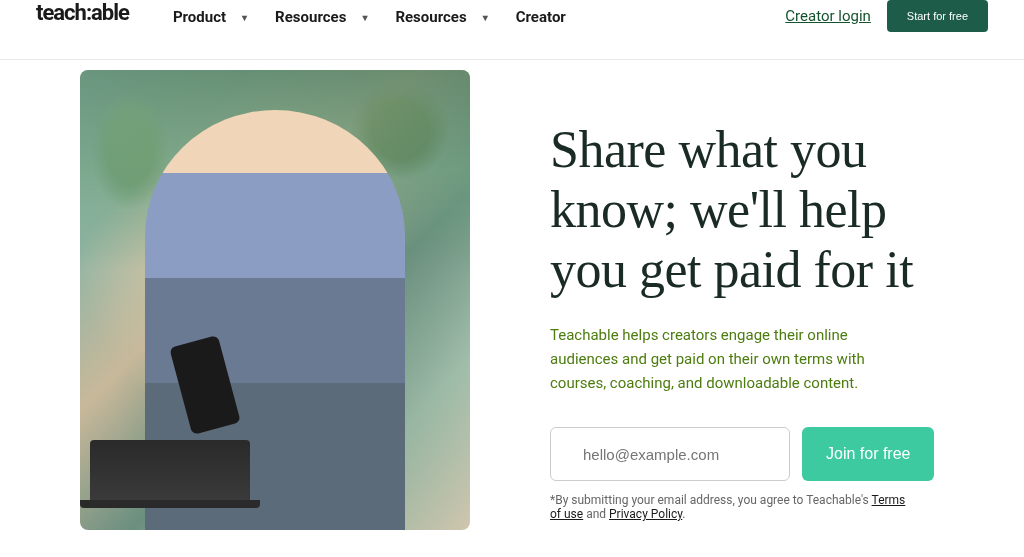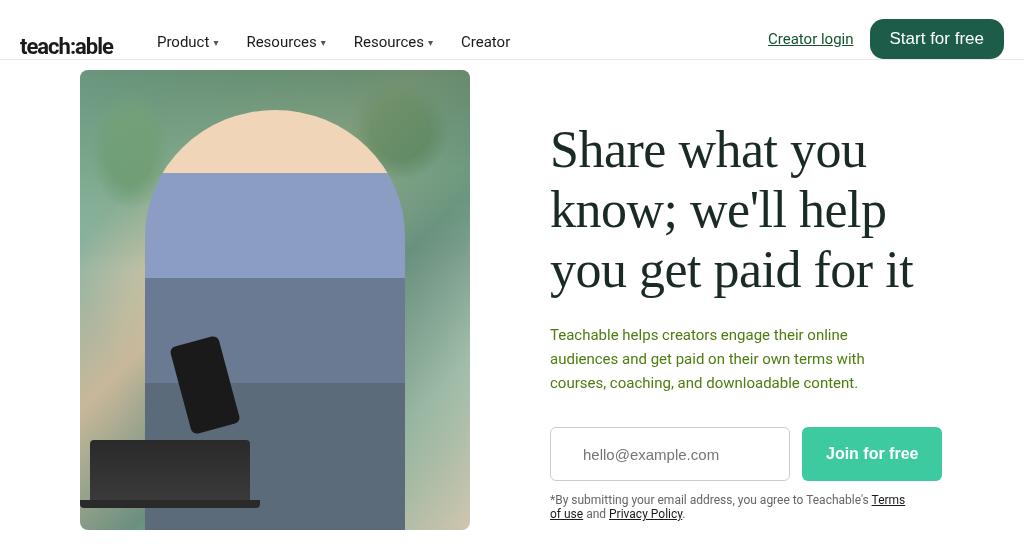--- a/index.html
+++ b/index.html
@@ -12,22 +12,22 @@
       background: #fff;
       color: #1a1a1a;
       width: 1024px;
       min-height: 557px;
       overflow-x: hidden;
     }
 
     
     .navbar {
       display: flex;
-      align-items: flex-end;
-      padding: 0 20px;
+      align-items: flex-start;
+      padding: 0 36px;
       height: 60px;
       border-bottom: 1px solid #e8e8e8;
       background: #fff;
     }
     .nav-logo {
       font-size: 22px;
       font-weight: 700;
       color: #1a1a1a;
       letter-spacing: -1px;
       margin-right: 32px;
@@ -36,27 +36,28 @@
     }
     .nav-links {
       display: flex;
       align-items: center;
       gap: 4px;
       flex: 1;
     }
     .nav-item {
       display: flex;
       align-items: center;
-      gap: 4px;
+      gap: 16px;
       padding: 8px 12px;
       font-size: 15px;
       color: #1a1a1a;
       cursor: pointer;
       border-radius: 4px;
       white-space: nowrap;
+      font-weight: bold;
     }
     .nav-item .chevron {
       font-size: 10px;
       color: #555;
     }
     .nav-right {
       display: flex;
       align-items: center;
       gap: 16px;
     }
@@ -64,23 +65,23 @@
       font-size: 15px;
       color: #14532d;
       text-decoration: underline;
       cursor: pointer;
       white-space: nowrap;
     }
     .start-btn {
       background: #1e5c4a;
       color: #fff;
       border: none;
-      border-radius: 14px;
+      border-radius: 4px;
       padding: 10px 20px;
-      font-size: 17px;
+      font-size: 11px;
       font-weight: 500;
       cursor: pointer;
       white-space: nowrap;
     }
 
     
     .hero {
       display: flex;
       flex-direction: row;
       align-items: flex-start;
@@ -241,21 +242,21 @@
       outline: none;
     }
     .join-btn {
       height: 54px;
       background: #3ecaa0;
       color: #fff;
       border: none;
       border-radius: 6px;
       padding: 0 24px;
       font-size: 16px;
-      font-weight: 700;
+      font-weight: 400;
       cursor: pointer;
       white-space: nowrap;
     }
     .fine-print {
       font-size: 12px;
       color: #666;
       max-width: 360px;
     }
     .fine-print a {
       color: #1a1a1a;

